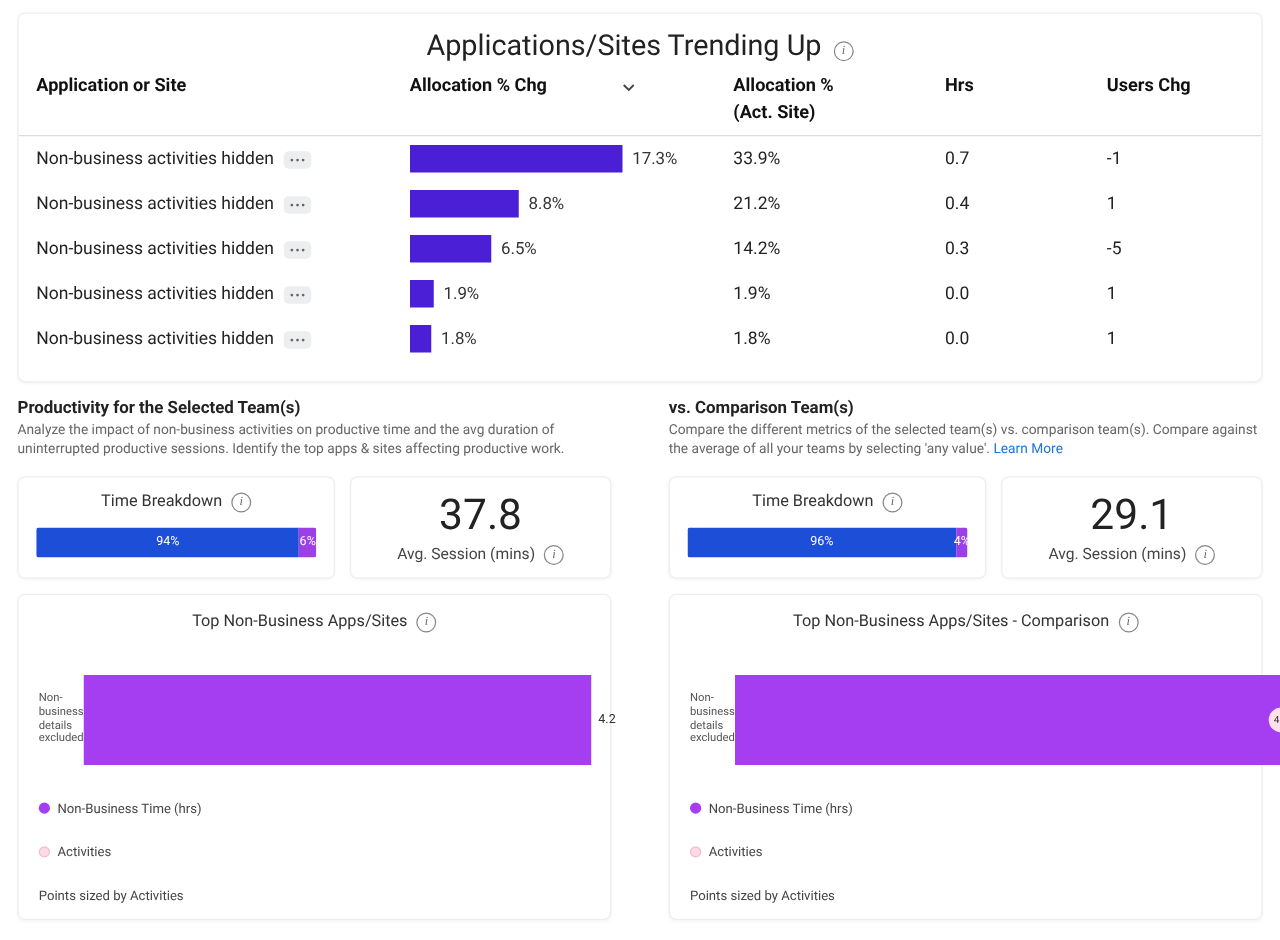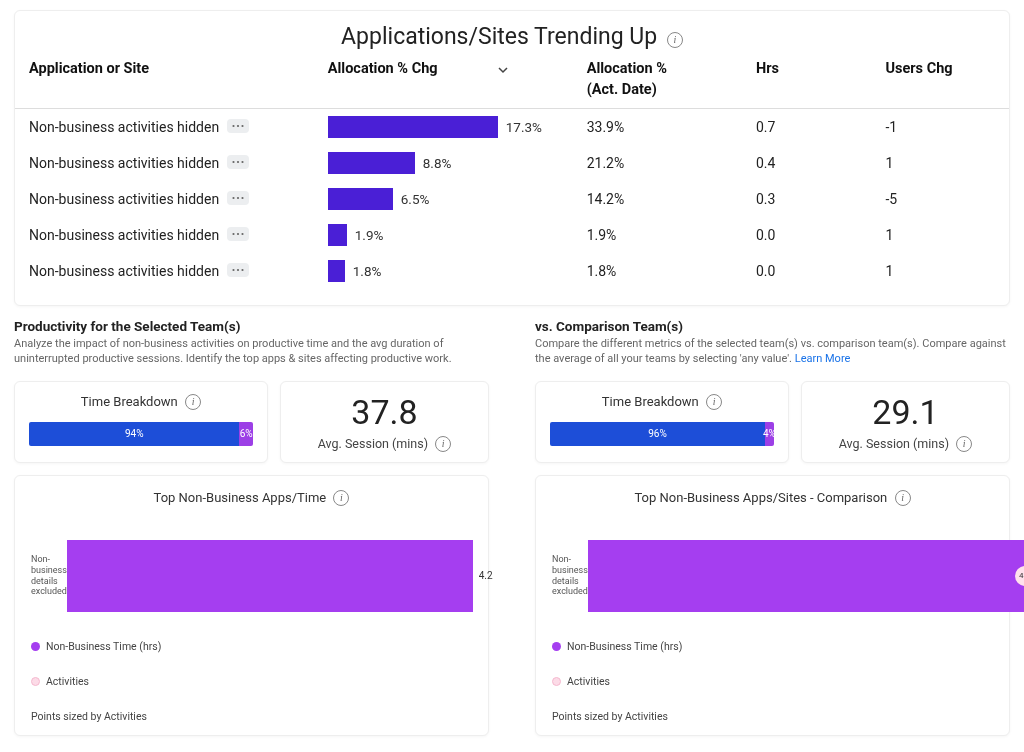--- a/index.html
+++ b/index.html
@@ -68,21 +68,21 @@
     font-weight: 700;
     margin-top: 4px;
   }
   .tbl-row {
     display: flex;
     align-items: center;
     padding: 7px 14px;
     font-size: 14px;
     color: #222;
   }
-  .row-label { display: flex; align-items: flex-start; gap: 8px; }
+  .row-label { display: flex; align-items: flex-end; gap: 8px; }
   .ellipsis-chip {
     display: inline-flex;
     align-items: center;
     justify-content: center;
     width: 22px; height: 14px;
     background: #eceef0;
     border-radius: 4px;
     color: #555;
   }
   .ellipsis-chip svg { width: 14px; height: 6px; }
@@ -249,21 +249,21 @@
     <div class="col-chg">
       <span>Allocation % Chg</span>
       <span class="sort-caret">
         <svg viewBox="0 0 12 12">
             <path d="M2 4 L6 8 L10 4" fill="none" stroke="#444" stroke-width="1.5"></path>
           </svg>
       </span>
     </div>
     <div class="col-alloc">
       <div>Allocation %</div>
-      <div class="alloc-sub">(Act. Date)</div>
+      <div class="alloc-sub">(Act. Site)</div>
     </div>
     <div class="col-hrs">Hrs</div>
     <div class="col-users">Users Chg</div>
   </div>
 
   <div id="trending-rows">
       <div class="tbl-row">
         <div class="col-app row-label">
           <span>Non-business activities hidden</span>
           <span class="ellipsis-chip">
@@ -394,21 +394,21 @@
         <div class="session-val">37.8</div>
         <div class="session-label">
           <span>Avg. Session (mins)</span>
           <span class="info-icon">i</span>
         </div>
       </div>
     </div>
 
     <div class="card top-apps-card">
       <div class="top-apps-title">
-        <span>Top Non-Business Apps/Time</span>
+        <span>Top Non-Business Apps/Sites</span>
         <span class="info-icon">i</span>
       </div>
       <div class="bar-chart">
         <div class="ylabel">Non-business details excluded</div>
         <div class="big-bar" style="flex: 0 0 92%;"></div>
         <div class="endval">4.2</div>
       </div>
       <div class="legend">
         <div class="item">
             <span class="dot dot-purple"></span>

